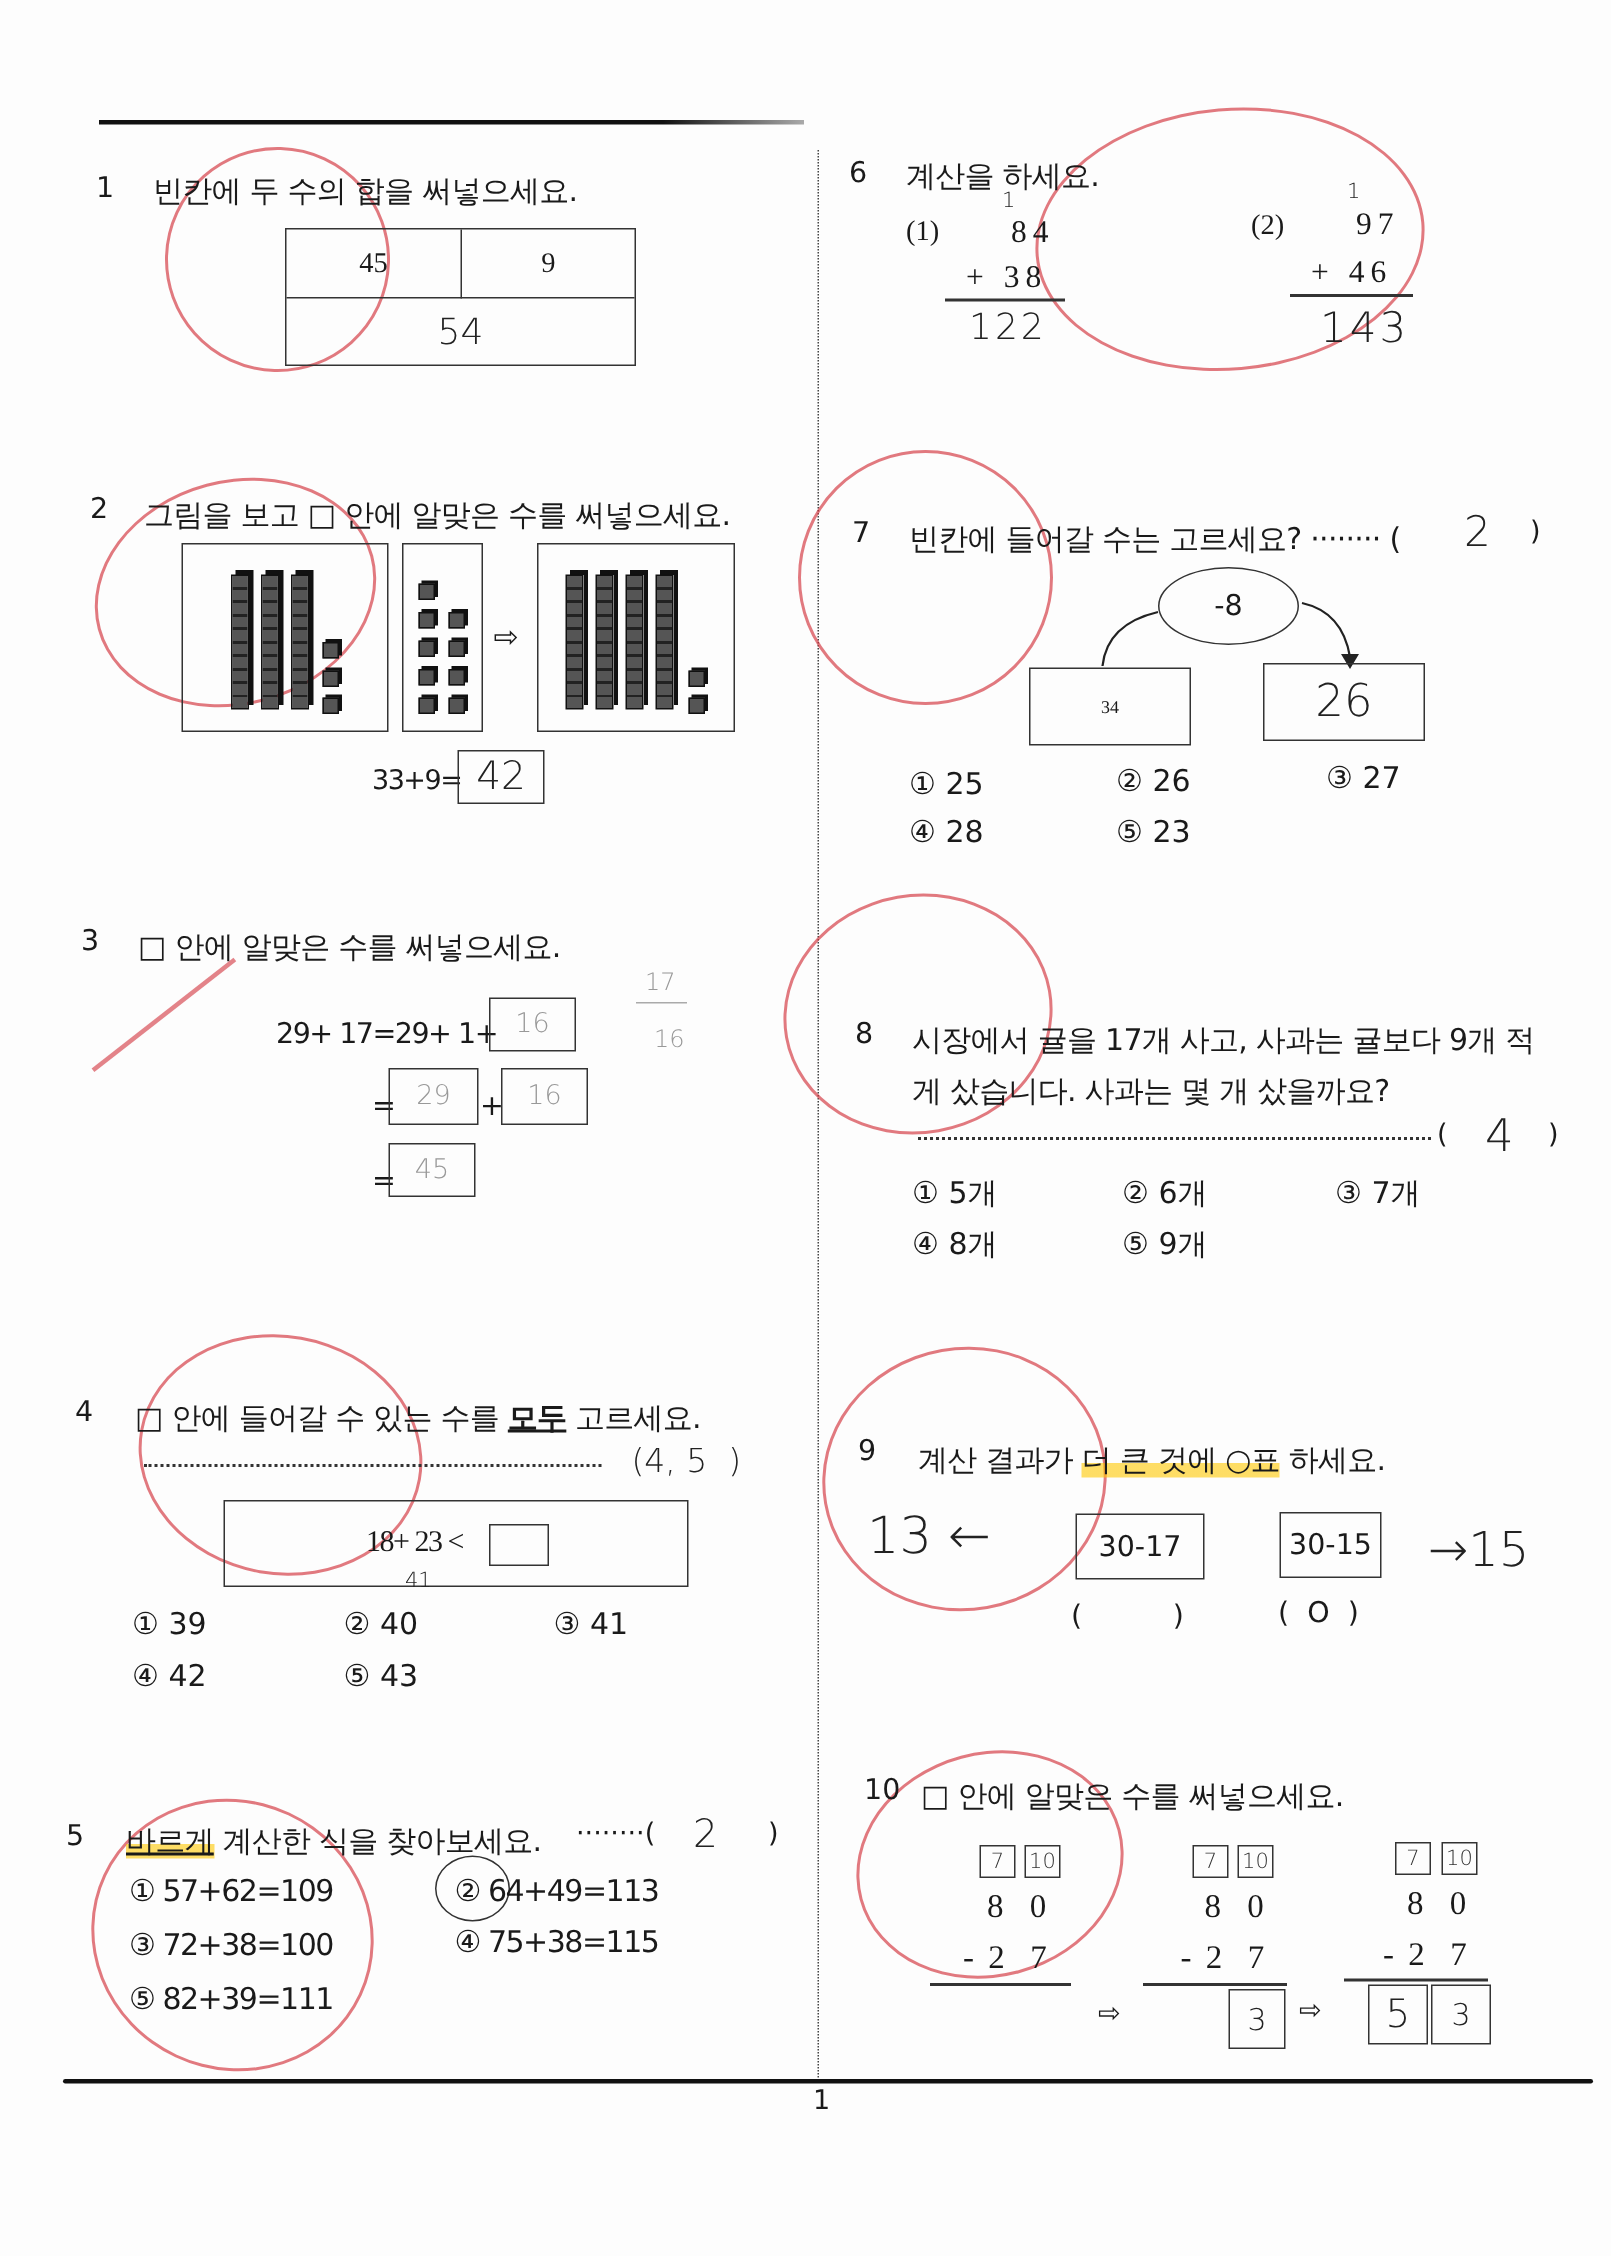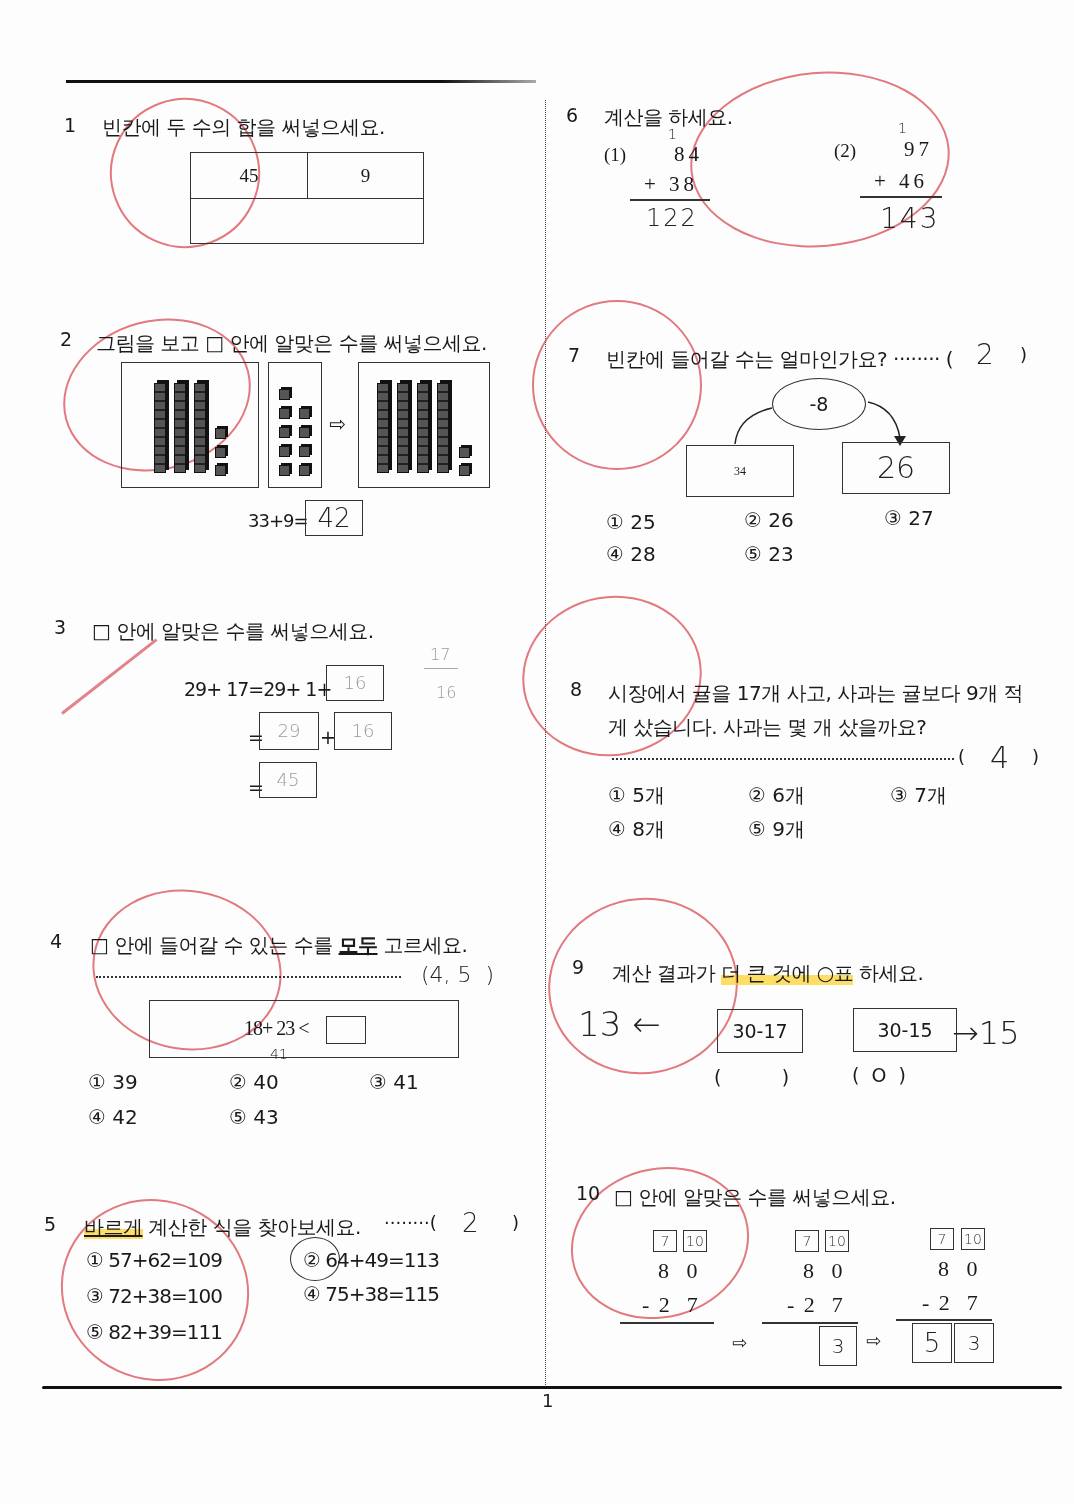--- a/index.html
+++ b/index.html
@@ -34,20 +34,21 @@
 <div class="abs bottom-rule"></div>
 <div class="abs page-num">1</div>
 
 <section>
   <div class="abs red-circle" style="left:110px;top:98px;width:150px;height:150px;transform:rotate(-20deg);"></div>
   <span class="abs qnum" style="left:64px;top:114px;">1</span>
   <span class="abs qtext" style="left:102px;top:114px;">빈칸에 두 수의 합을 써넣으세요.</span>
   <div class="abs box" style="left:190px;top:152px;width:234px;height:92px;">
     <div class="abs serif" style="left:0;top:0;width:117px;height:46px;border-right:1.5px solid #333;border-bottom:1.5px solid #333;text-align:center;line-height:46px;font-size:19px;">45</div>
     <div class="abs serif" style="left:117px;top:0;width:115px;height:46px;border-bottom:1.5px solid #333;text-align:center;line-height:46px;font-size:19px;">9</div>
+    <div class="abs hand" style="left:0;top:46px;width:232px;height:44px;text-align:center;line-height:44px;font-size:24px;">54</div>
   </div>
 </section>
 
 <section>
   <div class="abs red-circle" style="left:62px;top:320px;width:190px;height:150px;transform:rotate(-15deg);"></div>
   <span class="abs qnum" style="left:60px;top:328px;">2</span>
   <span class="abs qtext" style="left:96px;top:330px;">그림을 보고 □ 안에 알맞은 수를 써넣으세요.</span>
   <div class="abs box" style="left:121px;top:362px;width:138px;height:126px;">
     <div class="abs rod" style="left:32px;top:20px;"></div>
     <div class="abs rod" style="left:52px;top:20px;"></div>
@@ -152,21 +153,21 @@
     <span class="abs serif" style="left:904px;top:137px;font-size:21px;letter-spacing:4px;">97</span>
     <span class="abs serif" style="left:874px;top:169px;font-size:21px;letter-spacing:4px;white-space:pre;">+ 46</span>
     <div class="abs" style="left:860px;top:196px;width:82px;height:1.5px;background:#333;"></div>
     <span class="abs hand" style="left:880px;top:202px;font-size:28px;letter-spacing:2px;">143</span>
   </div>
 </section>
 
 <section>
   <div class="abs red-circle" style="left:532px;top:300px;width:170px;height:170px;"></div>
   <span class="abs qnum" style="left:568px;top:344px;">7</span>
-  <span class="abs qtext" style="left:606px;top:346px;">빈칸에 들어갈 수는 얼마인가요? ········ (</span>
+  <span class="abs qtext" style="left:606px;top:346px;">빈칸에 들어갈 수는 고르세요? ········ (</span>
   <span class="abs hand" style="left:976px;top:338px;font-size:28px;">2</span>
   <span class="abs" style="left:1020px;top:344px;font-size:18px;">)</span>
   <svg class="abs" style="left:720px;top:378px;" width="200" height="70">
     <path d="M15 66 Q18 38 52 30" fill="none" stroke="#222" stroke-width="1.5"></path>
     <path d="M148 24 Q175 30 180 60" fill="none" stroke="#222" stroke-width="1.5"></path>
     <polygon points="174,58 186,58 180,68" fill="#222"></polygon>
   </svg>
   <div class="abs" style="left:772px;top:378px;width:94px;height:52px;border:1.5px solid #333;border-radius:50%;text-align:center;line-height:50px;font-size:19px;">-8</div>
   <div class="abs box serif" style="left:686px;top:445px;width:108px;height:52px;text-align:center;line-height:50px;font-size:12px;">34</div>
   <div class="abs box hand" style="left:842px;top:442px;width:108px;height:52px;text-align:center;line-height:50px;font-size:30px;">26</div>
@@ -194,21 +195,21 @@
 </section>
 
 <section>
   <div class="abs red-circle" style="left:548px;top:898px;width:190px;height:176px;transform:rotate(-10deg);"></div>
   <span class="abs qnum" style="left:572px;top:956px;">9</span>
   <span class="abs qtext" style="left:612px;top:960px;">
     <span>계산 결과가 </span><span class="hl">더 큰 것에 ○표</span><span> 하세요.</span>
   </span>
   <span class="abs hand" style="left:578px;top:1004px;font-size:34px;text-align:center;">13 ←</span>
   <div class="abs box" style="left:717px;top:1009px;width:86px;height:44px;text-align:center;line-height:42px;font-size:19px;">30-17</div>
-  <div class="abs box" style="left:853px;top:1008px;width:104px;height:44px;text-align:center;line-height:42px;font-size:19px;">30-15</div>
+  <div class="abs box" style="left:853px;top:1008px;width:68px;height:44px;text-align:center;line-height:42px;font-size:19px;">30-15</div>
   <span class="abs hand" style="left:952px;top:1014px;font-size:32px;">→15</span>
   <span class="abs" style="left:714px;top:1066px;font-size:19px;white-space:pre;">(          )</span>
   <span class="abs" style="left:852px;top:1064px;font-size:19px;white-space:pre;">(  O  )</span>
 </section>
 
 <section>
   <div class="abs red-circle" style="left:570px;top:1168px;width:180px;height:150px;transform:rotate(-15deg);"></div>
   <span class="abs qnum" style="left:576px;top:1182px;">10</span>
   <span class="abs qtext" style="left:614px;top:1184px;">□ 안에 알맞은 수를 써넣으세요.</span>
 

